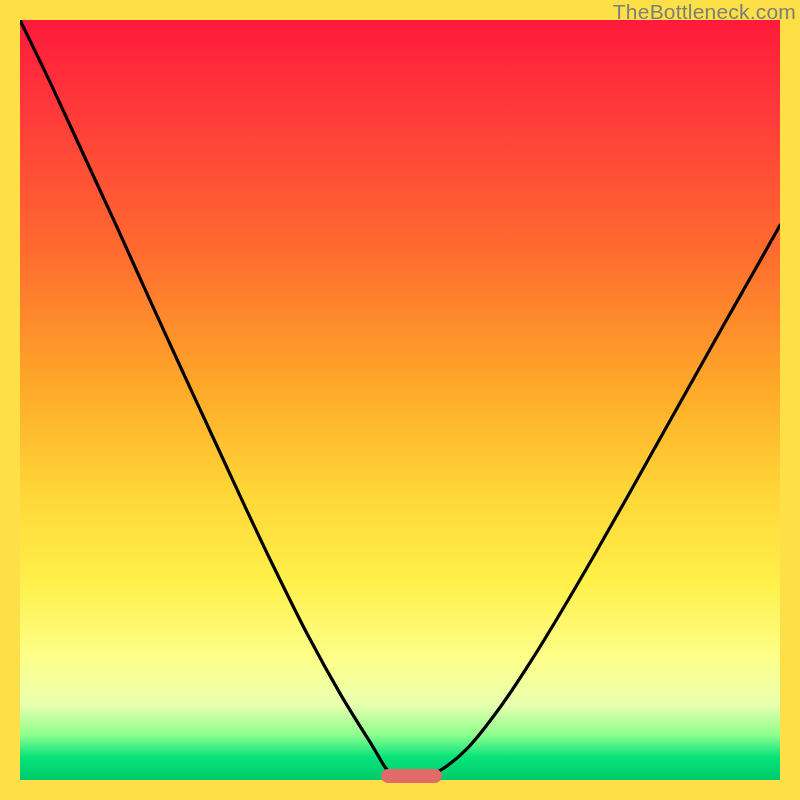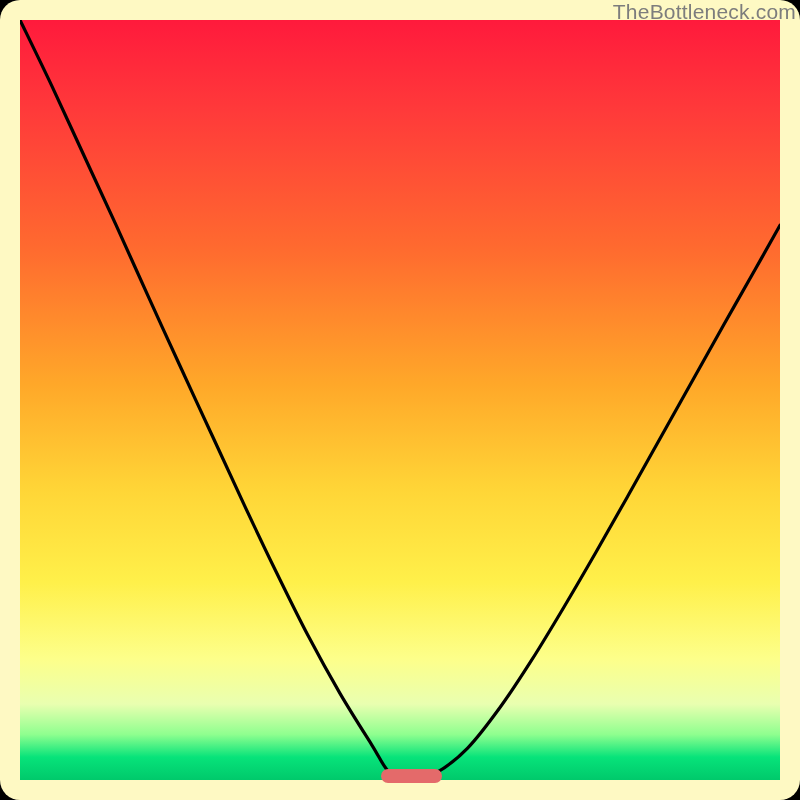--- a/index.html
+++ b/index.html
@@ -10,22 +10,21 @@
     background: #000;
     overflow: hidden;
     font-family: Arial, Helvetica, sans-serif;
   }
   .frame {
     position: absolute;
     left: 0;
     top: 0;
     width: 800px;
     height: 800px;
-    background: #fef9c3;
-    border-radius: 20px;
+    background: #fde047;
   }
   .plot-area {
     position: absolute;
     left: 20px;
     top: 20px;
     width: 760px;
     height: 760px;
     
     background: linear-gradient(to bottom,
       #ff1a3c 0%,

